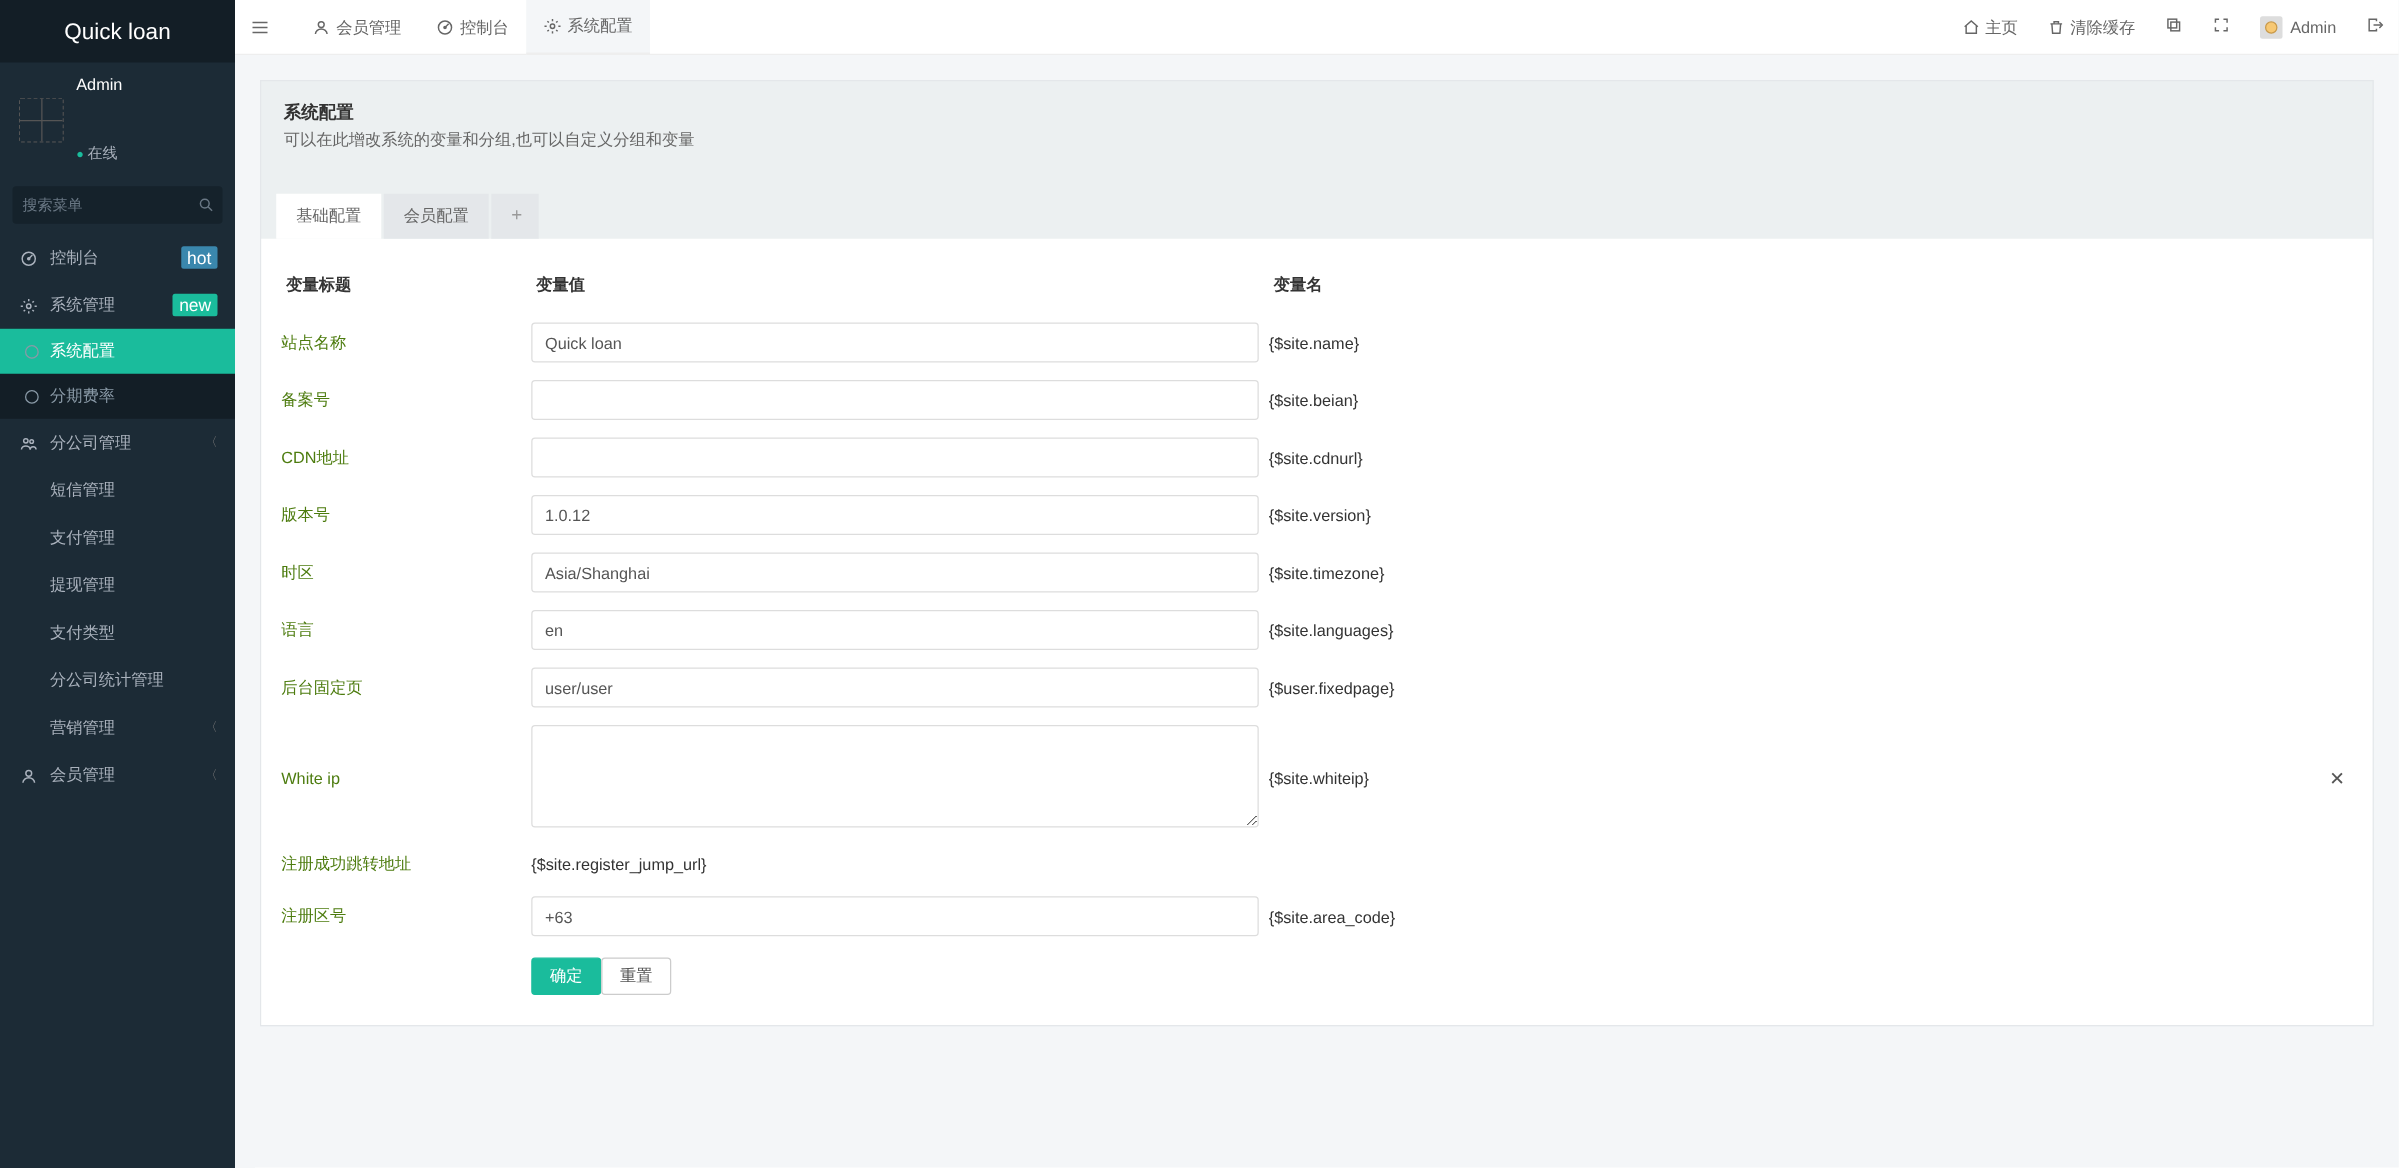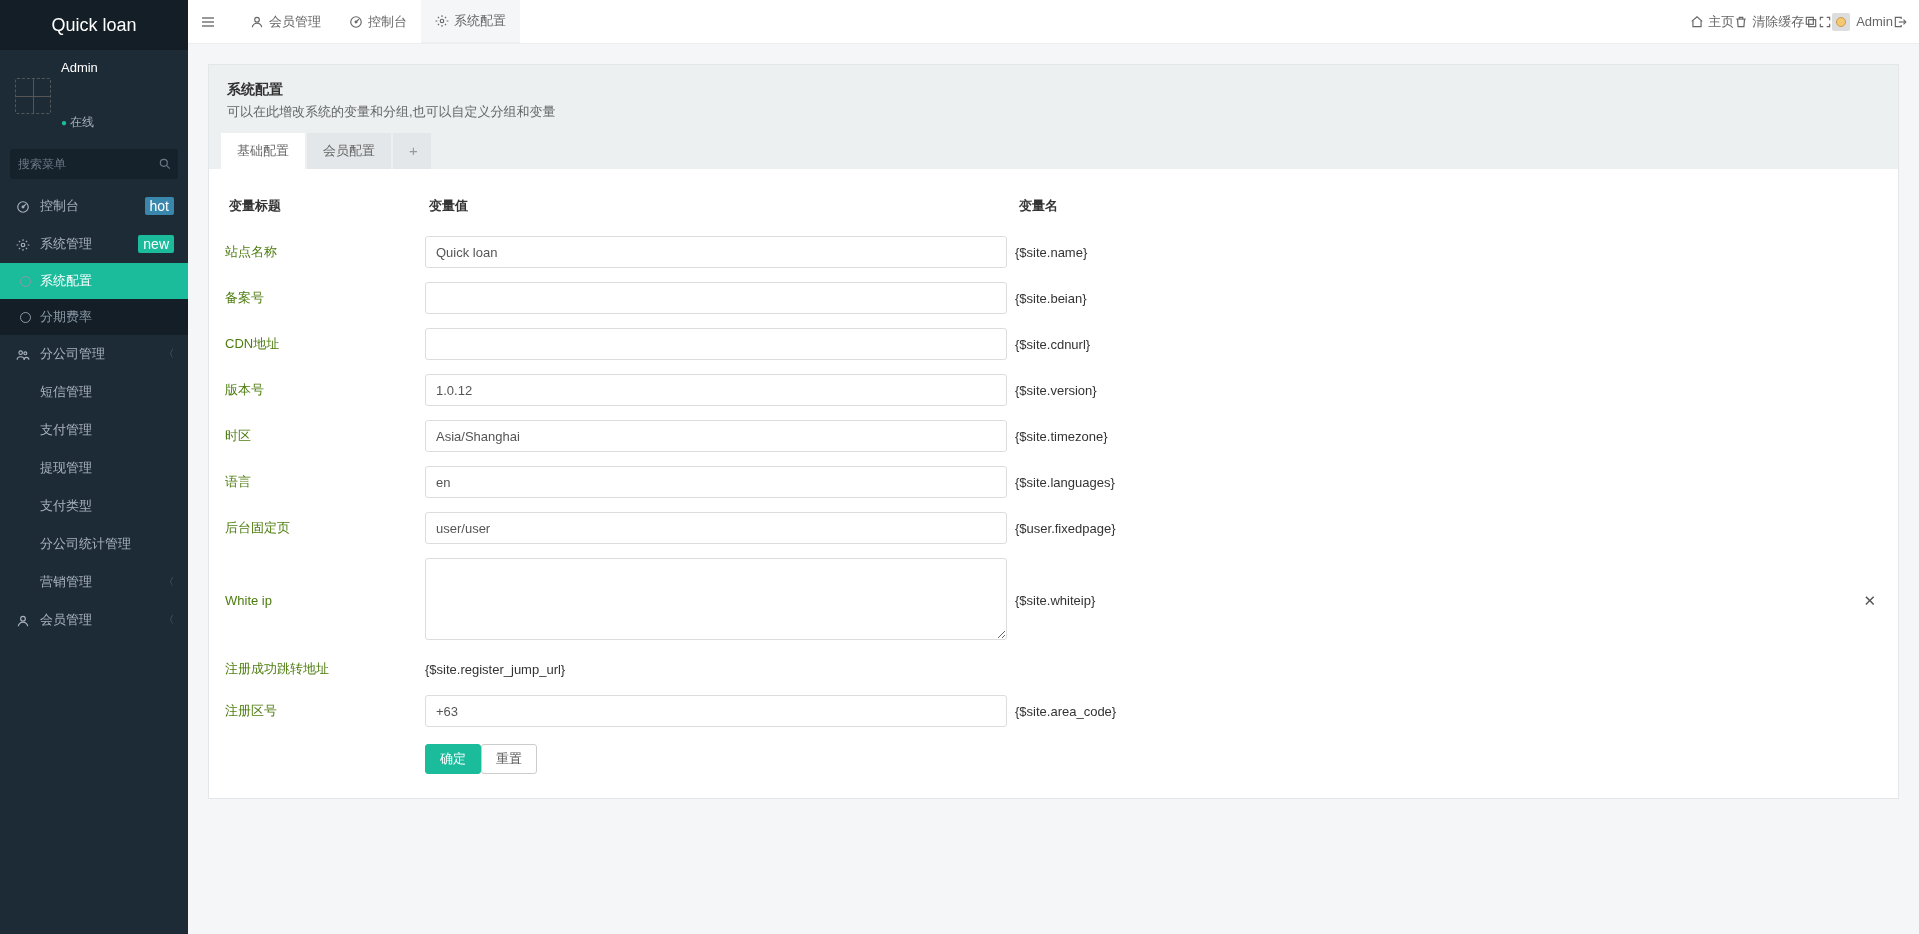--- a/index.html
+++ b/index.html
@@ -40,35 +40,35 @@
 
 .main { margin-left: 188px; }
 .topbar { height: 44px; background: #fff; border-bottom: 1px solid #eee; display: flex; align-items: center; padding: 0 12px; }
 .topbar-left { display: flex; align-items: center; }
 .ham { width: 18px; cursor: pointer; margin-right: 18px; color: #666; }
 .ham svg { display:block; }
 .tabs { display: flex; height: 44px; }
 .tabs .tab { display: flex; align-items: center; padding: 0 14px; color: #666; font-size: 13px; cursor: pointer; }
 .tabs .tab .ti { margin-right: 5px; font-style: normal; }
 .tabs .tab.active { border-bottom: 2px solid #eee; background: #f4f6f8; }
-.topbar-right { margin-left: auto; display: flex; align-items: center; gap: 0; color: #666; }
+.topbar-right { margin-left: auto; display: flex; align-items: flex-start; gap: 24px; color: #666; }
 .top-item { display: flex; align-items: center; gap: 4px; cursor: pointer; font-size: 13px; }
 .top-user { display:flex; align-items:center; gap:6px; }
 .top-user .ava { width: 18px; height: 18px; background: #ddd; border-radius: 2px; position: relative; overflow:hidden; }
 .top-user .ava::after { content:""; position:absolute; inset:4px; border-radius:50%; background:#f7c873; border:1px solid #c99a4a; }
 
 .content { padding: 20px; }
 .panel { background: #ecf0f1; border: 1px solid #e4e7ea; }
 .panel-head { padding: 16px 18px 12px; }
 .panel-head h2 { font-size: 14px; color: #333; margin-bottom: 4px; }
 .panel-head p { font-size: 13px; color: #666; }
 
 .tabbar { padding: 0 12px; }
 .tabbar ul { display: flex; list-style: none; }
-.tabbar li { padding: 9px 16px; font-size: 13px; color: #666; cursor: pointer; background: #e4e7ea; margin-right: 2px; }
+.tabbar li { padding: 9px 16px; font-size: 13px; color: #666; cursor: pointer; background: #e4e7ea; margin-right: 2px; margin-top: 22px; }
 .tabbar li.active { background: #fff; }
 .tabbar li.add { width: 38px; text-align: center; color: #999; font-size: 15px; }
 
 .form-area { background: #fff; padding: 14px 12px 24px; }
 .form-header, .form-row { display: flex; align-items: center; }
 .form-header { padding: 8px 4px; font-weight: bold; color: #333; font-size: 13px; }
 .col-label { width: 200px; padding: 6px 4px; }
 .col-input { flex: 0 0 590px; padding: 3px 4px; }
 .col-var { flex: 1; padding: 6px 4px; color: #333; font-size: 13px; display:flex; align-items:center; justify-content: space-between; }
 .col-var .close { color: #555; cursor: pointer; font-size: 15px; margin-right: 6px; }

